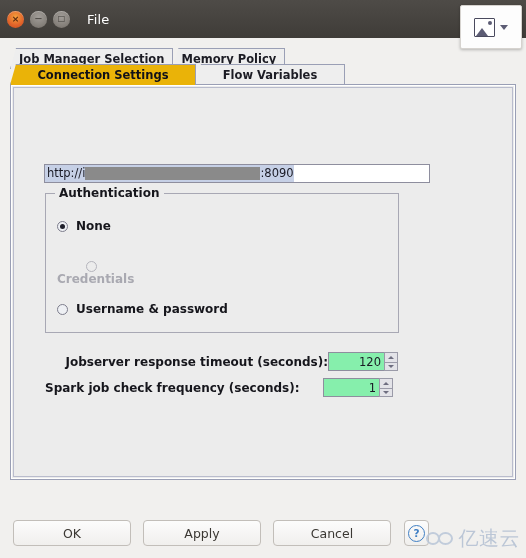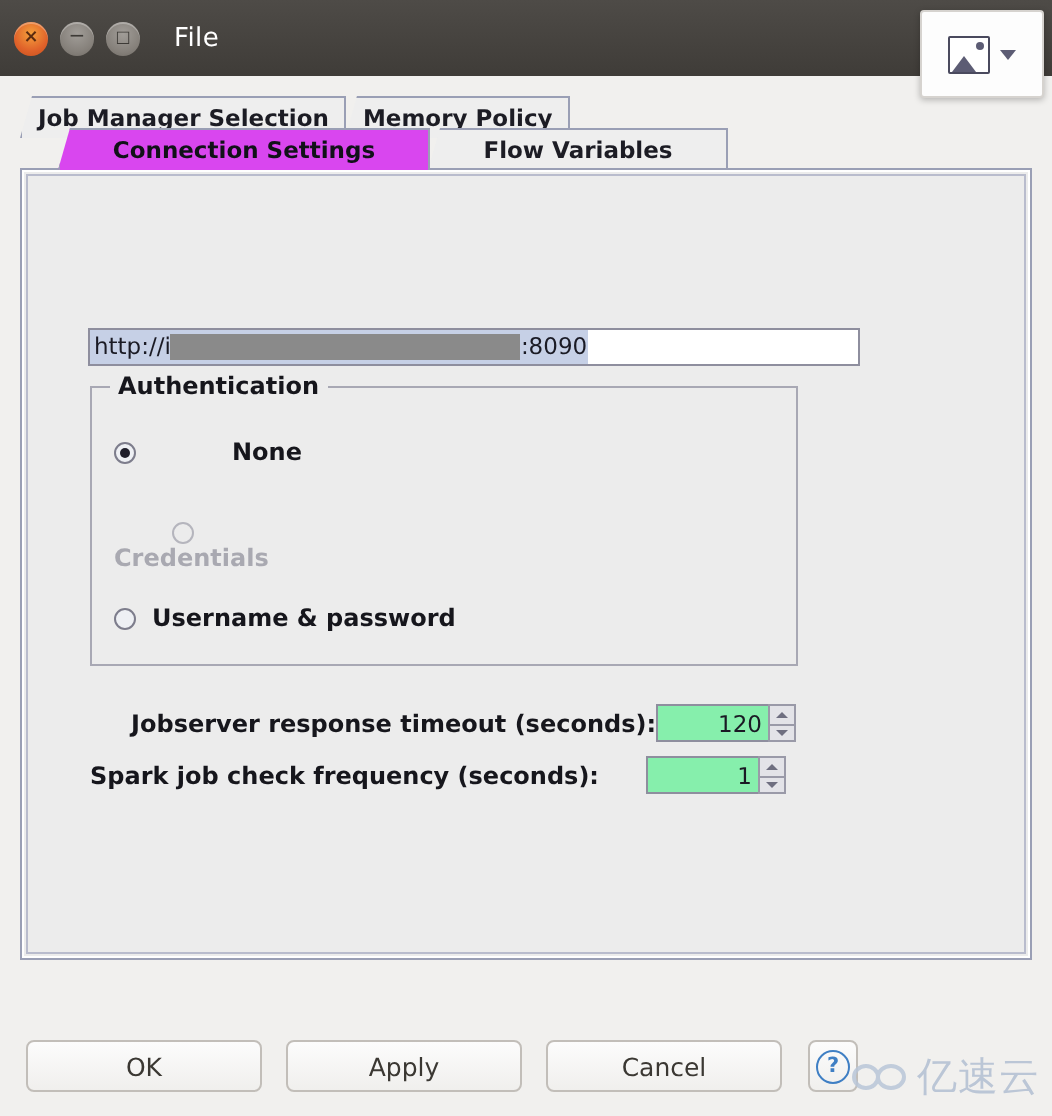--- a/index.html
+++ b/index.html
@@ -143,24 +143,23 @@
     font-size: 11.5px;
     font-weight: bold;
     color: #1c1c24;
     padding: 0 8px;
     margin-right: -1px;
     position: relative;
     clip-path: polygon(6px 0, 100% 0, 100% 100%, 0 100%);
     white-space: nowrap;
   }
   .tab.selected {
-    background: #d946ef;
+    background: #eab308;
     color: #111118;
     z-index: 3;
-    margin-left: 19px;
   }
 
   
   #content-panel {
     position: absolute;
     left: 10px; top: 84px;
     width: 506px; height: 396px;
     box-sizing: border-box;
     background: #ececec;
     border: 1px solid #9a9fb5;
@@ -235,21 +234,21 @@
     font-size: 12px;
     font-weight: bold;
     color: #16161c;
   }
   .radio-row {
     position: absolute;
     left: 11px;
     display: flex;
     align-items: center;
   }
-  #radio-none        { top: 25px; gap: 40px; }
+  #radio-none        { top: 25px; }
   #radio-credentials { top: 67px; flex-direction: column; }
   #radio-userpass    { top: 108px; }
 
   .radio-mark {
     width: 11px; height: 11px;
     border-radius: 50%;
     box-sizing: border-box;
     border: 1px solid #7d7d8c;
     background: #eef0f4;
     margin-right: 8px;

